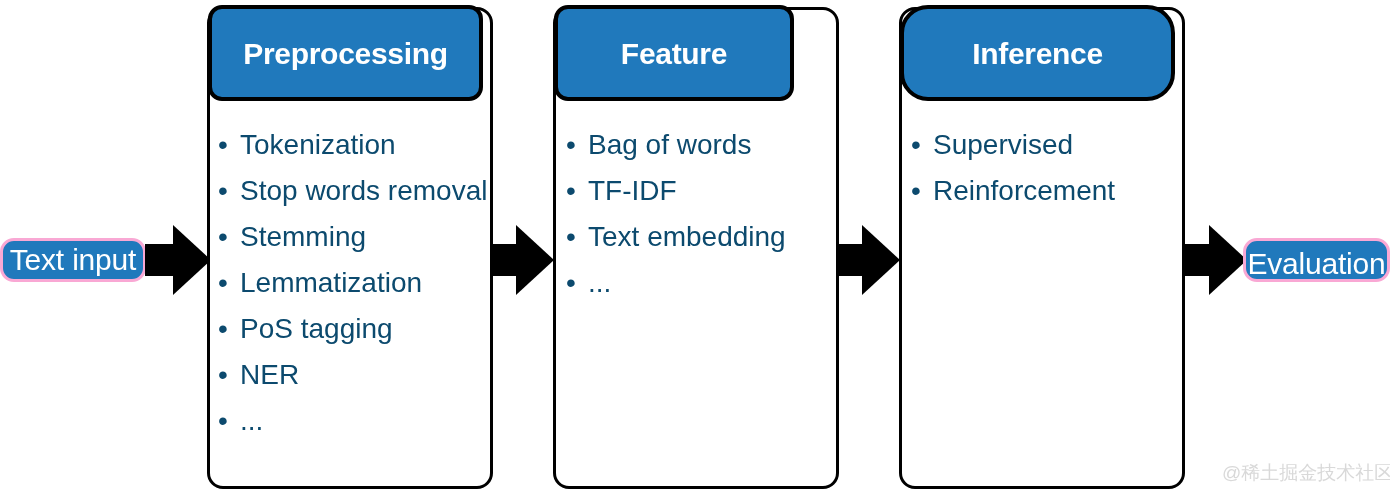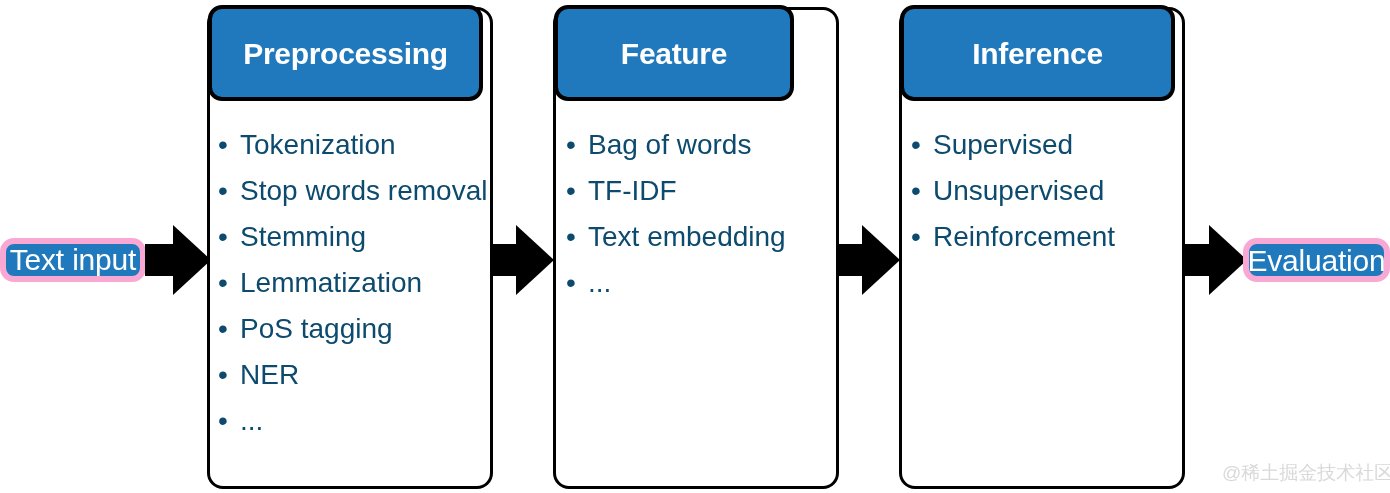--- a/index.html
+++ b/index.html
@@ -15,21 +15,21 @@
     width: 1390px;
     height: 493px;
     background: #ffffff;
     overflow: hidden;
   }
 
   
   .pill {
     position: absolute;
     background: #2079bc;
-    border: 6px solid #f9a8d4;
+    border: 3px solid #f9a8d4;
     border-radius: 14px;
     box-sizing: border-box;
     display: flex;
     align-items: center;
     justify-content: center;
     color: #ffffff;
     font-size: 30px;
     line-height: 1;
     letter-spacing: -0.2px;
     white-space: nowrap;
@@ -160,26 +160,25 @@
     <li><span>Text embedding</span></li>
     <li><span>...</span></li>
   </ul>
 
   <div class="arrow" style="left:838px; top:225px; width:62px;">
     <div class="shaft" style="width:30px;"></div>
     <div class="head" style="left:24px;"></div>
   </div>
 
   <div class="card" style="left:899px; top:7px; width:286px; height:482px;"></div>
-  <div class="card-header" style="left:900px; top:5px; width:275px; height:96px;">
+  <div class="card-header" style="left:900px; top:5px; width:275px; height:96px;border-radius:28px;">
     <span>Inference</span>
   </div>
   <ul class="bullets" style="left:911px; top:122px; width:270px;">
     <li><span>Supervised</span></li>
-    <li><span>Unsupervised</span></li>
     <li><span>Reinforcement</span></li>
   </ul>
 
   <div class="arrow" style="left:1185px; top:225px; width:62px;">
     <div class="shaft" style="width:30px;"></div>
     <div class="head" style="left:24px;"></div>
   </div>
 
   <div class="pill" style="left:1243px; top:238px; width:147px; height:44px;align-items:flex-end;">
     <span>Evaluation</span>

